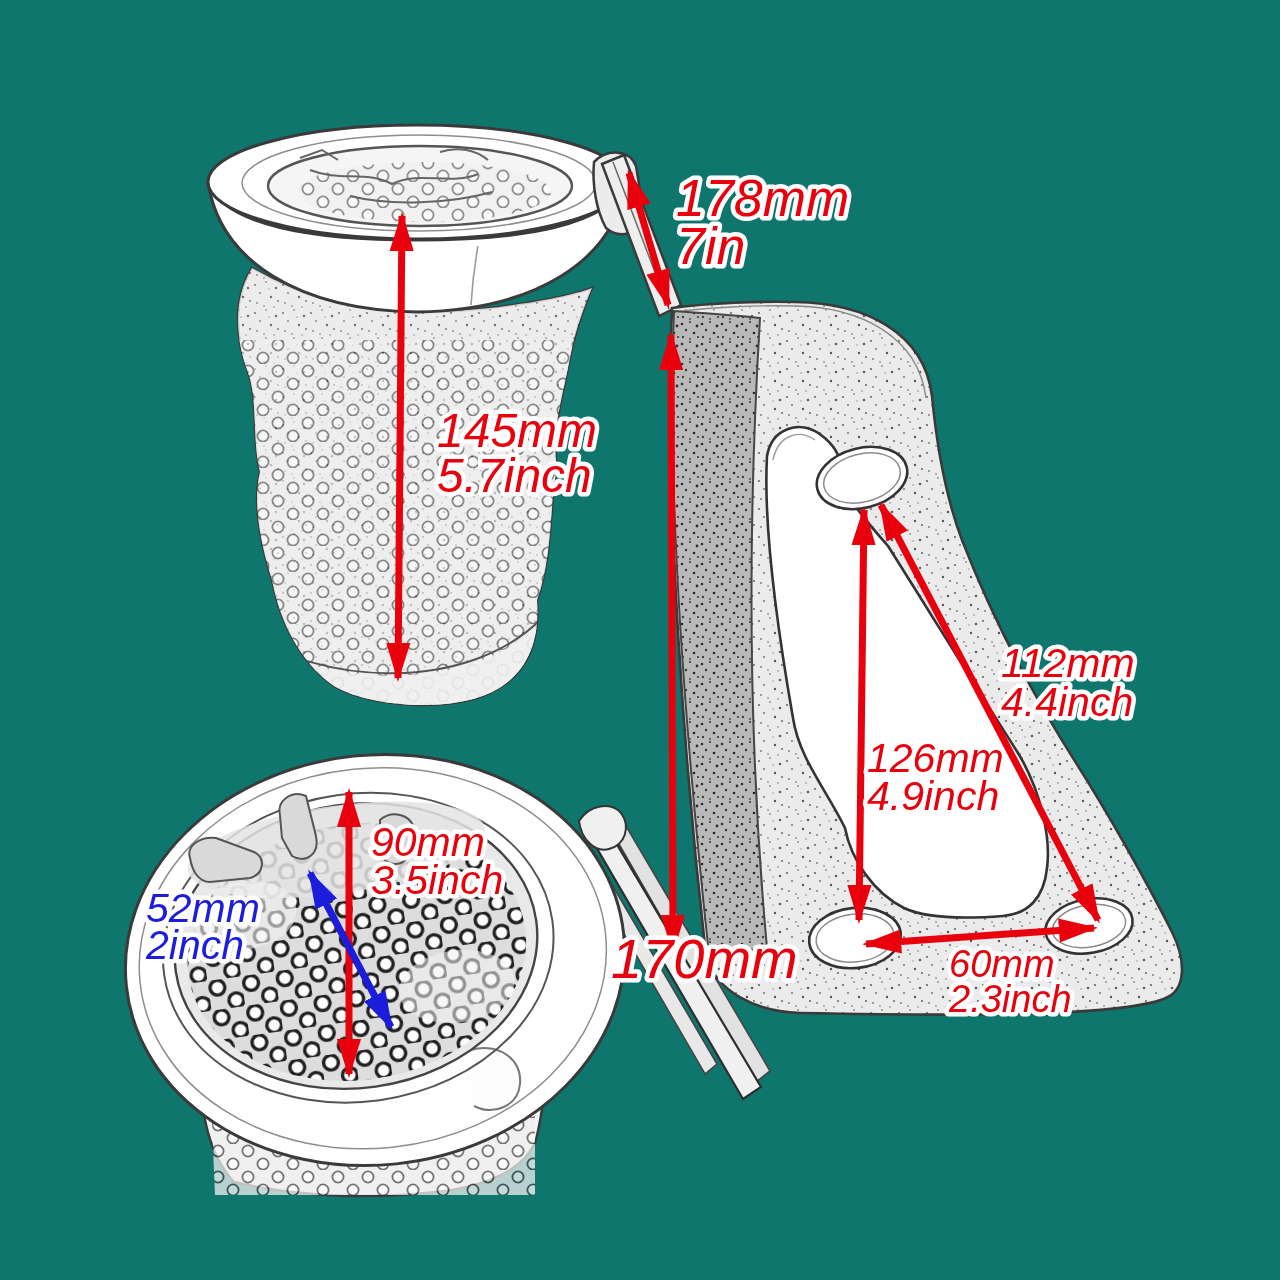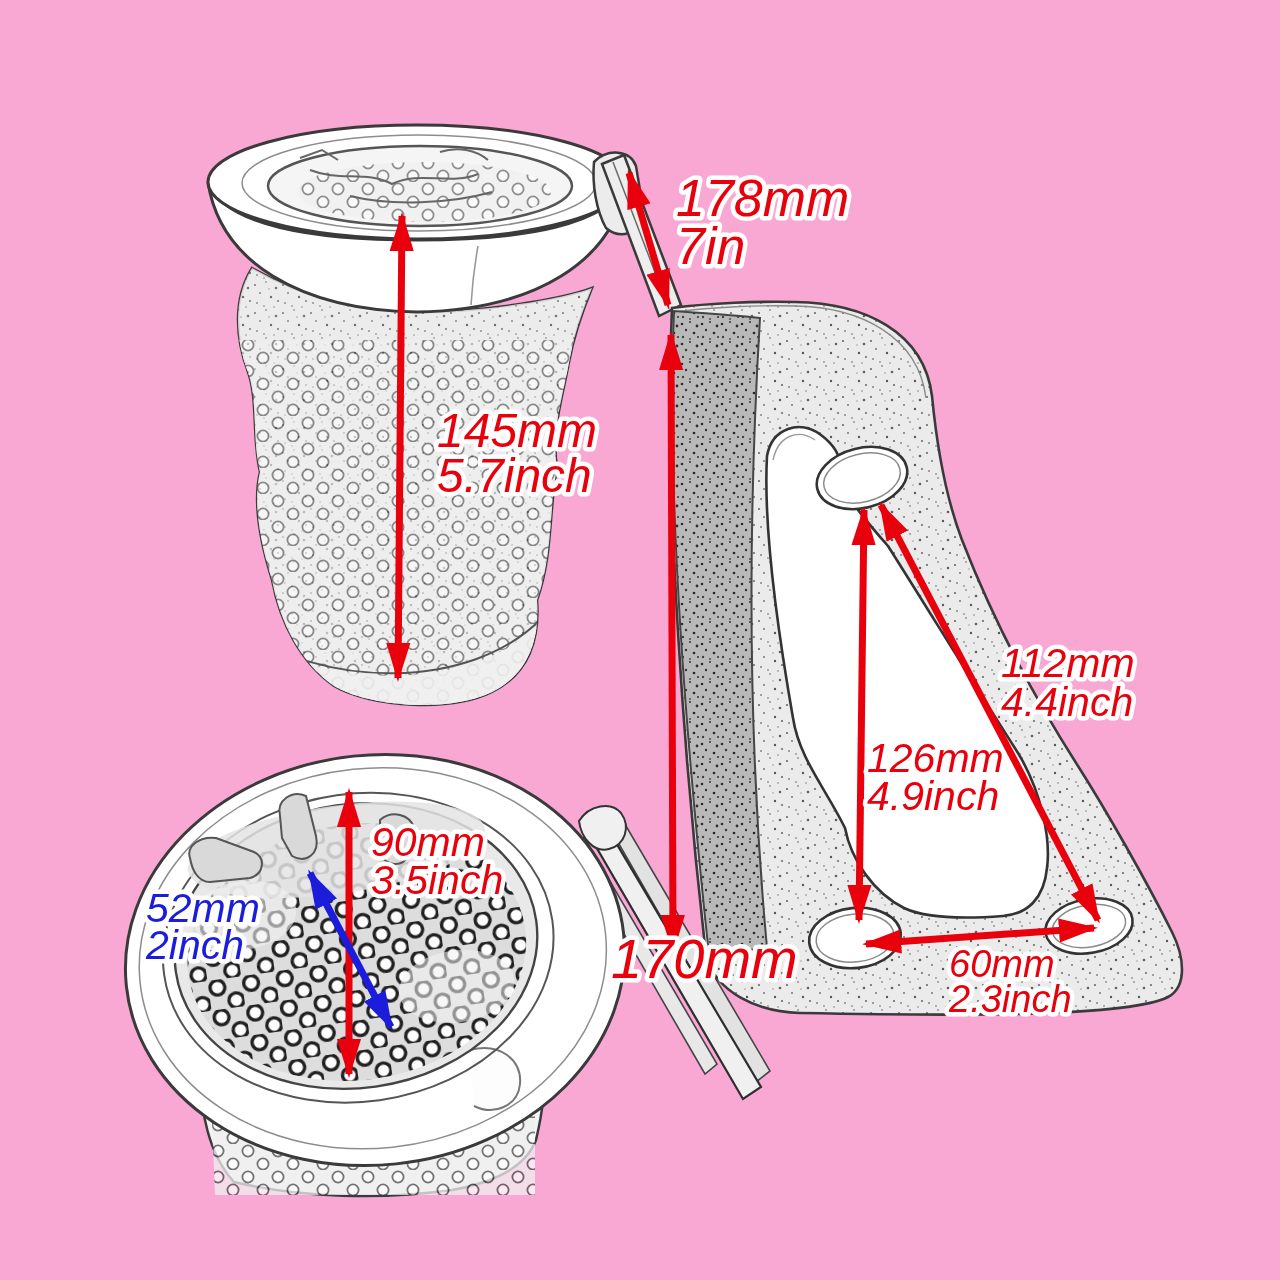--- a/index.html
+++ b/index.html
@@ -1,16 +1,16 @@
 <!DOCTYPE html>
 <html><head>
 <meta charset="utf-8">
 <style>
   html,body{margin:0;padding:0;background:#ffffff;}
-  .stage{position:relative;width:1280px;height:1280px;background:#f9a8d4;overflow:hidden;}
+  .stage{position:relative;width:1280px;height:1280px;background:#0f766e;overflow:hidden;}
   svg{display:block;}
   .dim-text{
     font-family:"Liberation Sans", sans-serif;
     font-style:italic;
     font-weight:400;
     paint-order:stroke;
     stroke:#ffffff;
     stroke-width:9px;
     stroke-linejoin:round;
   }

